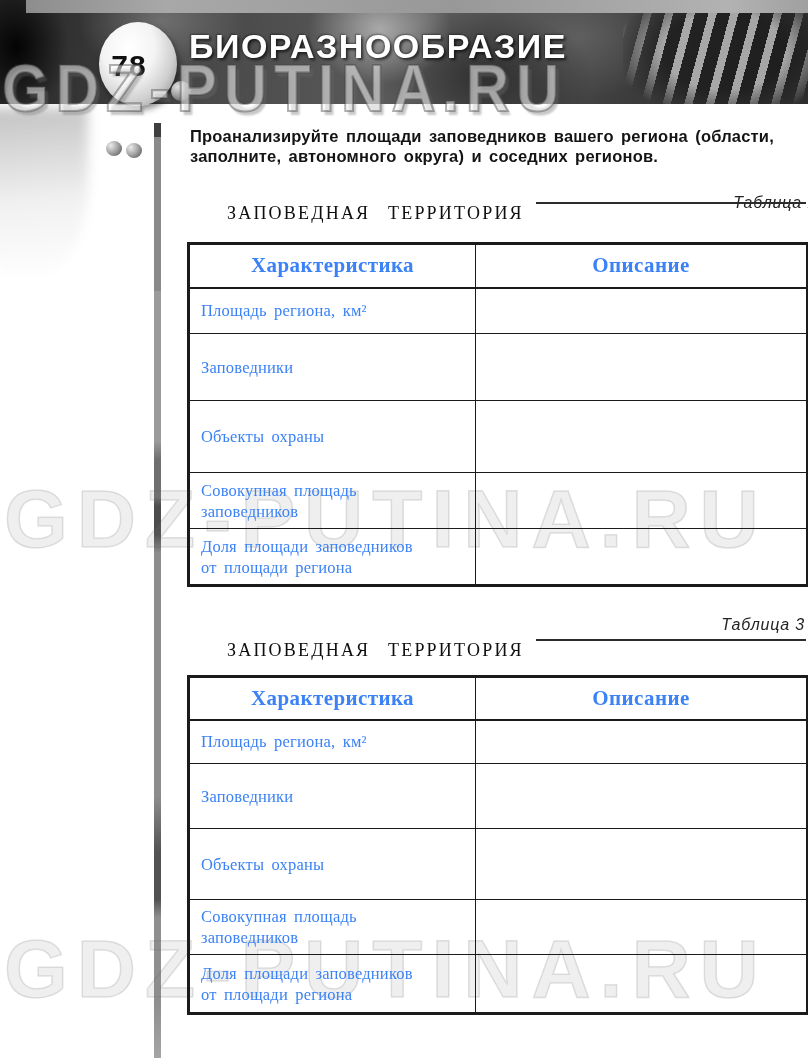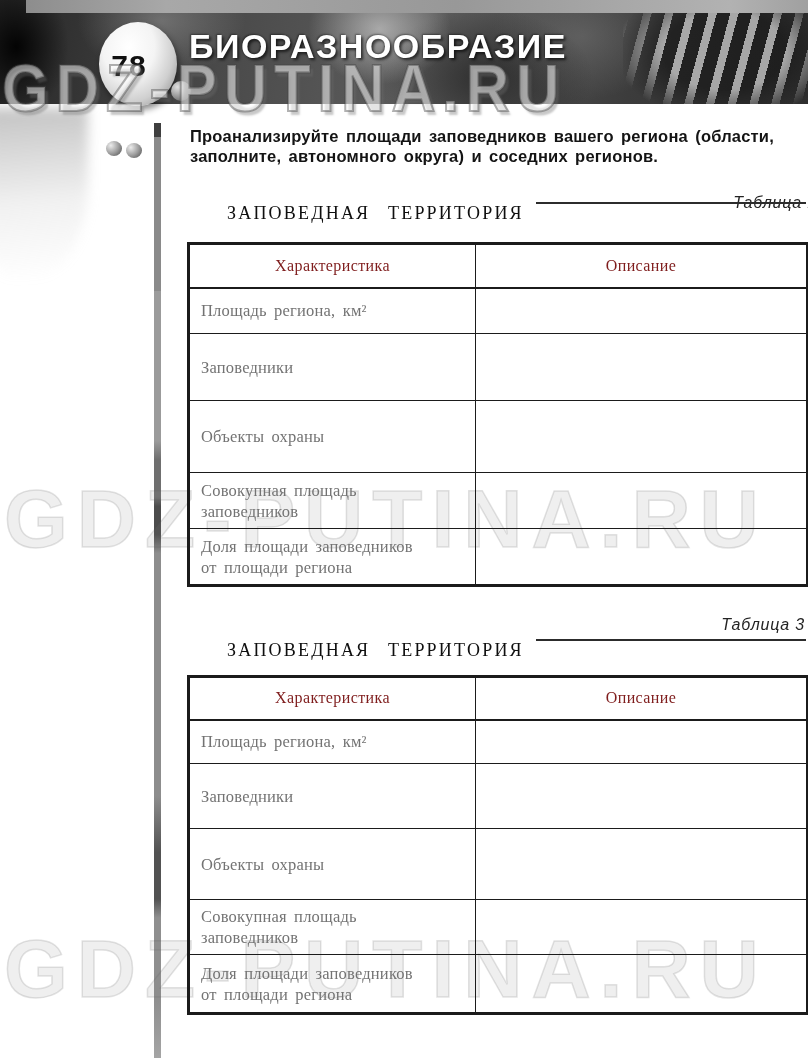--- a/index.html
+++ b/index.html
@@ -117,25 +117,25 @@
     border-collapse:collapse;table-layout:fixed;background:transparent;
     font-family:"Liberation Serif",serif;
   }
   .tbl1{top:242px;}
   .tbl2{top:675px;}
   col.c1{width:287px;}
   col.c2{width:332px;}
   .tbl th,.tbl td{border:1.5px solid #1b1b1b;}
   table.tbl{border:3px solid #1b1b1b;}
   .tbl th{
-    font-size:16px;font-weight:400;text-align:center;vertical-align:middle;
-    color:#7f1d1d;letter-spacing:.4px;border-bottom-width:2.5px;
+    font-size:21px;font-weight:700;text-align:center;vertical-align:middle;
+    color:#3b82f6;letter-spacing:.4px;border-bottom-width:2.5px;
   }
   .tbl td.lbl{
-    font-size:16.5px;color:#737373;vertical-align:middle;
+    font-size:16.5px;color:#3b82f6;vertical-align:middle;
     padding:4px 9px 4px 11px;line-height:21px;
     letter-spacing:.2px;word-spacing:3px;white-space:pre-line;
   }
   .tbl td.desc{background:transparent;}
   .h43{height:43px;}.h44{height:44px;}.h46{height:46px;}
   .h55{height:55px;}.h56{height:56px;}.h57{height:57px;}.h59{height:59px;}
   .h65{height:65px;}.h67{height:67px;}.h71{height:71px;}.h72{height:72px;}
 </style>
 </head>
 <body>

